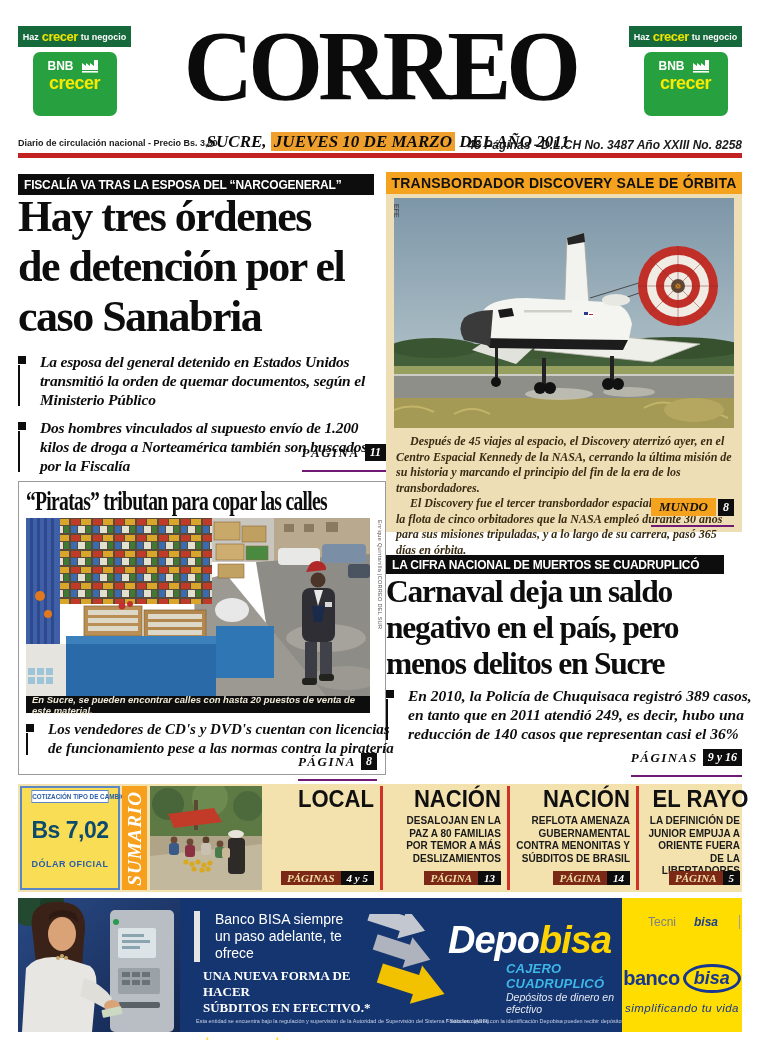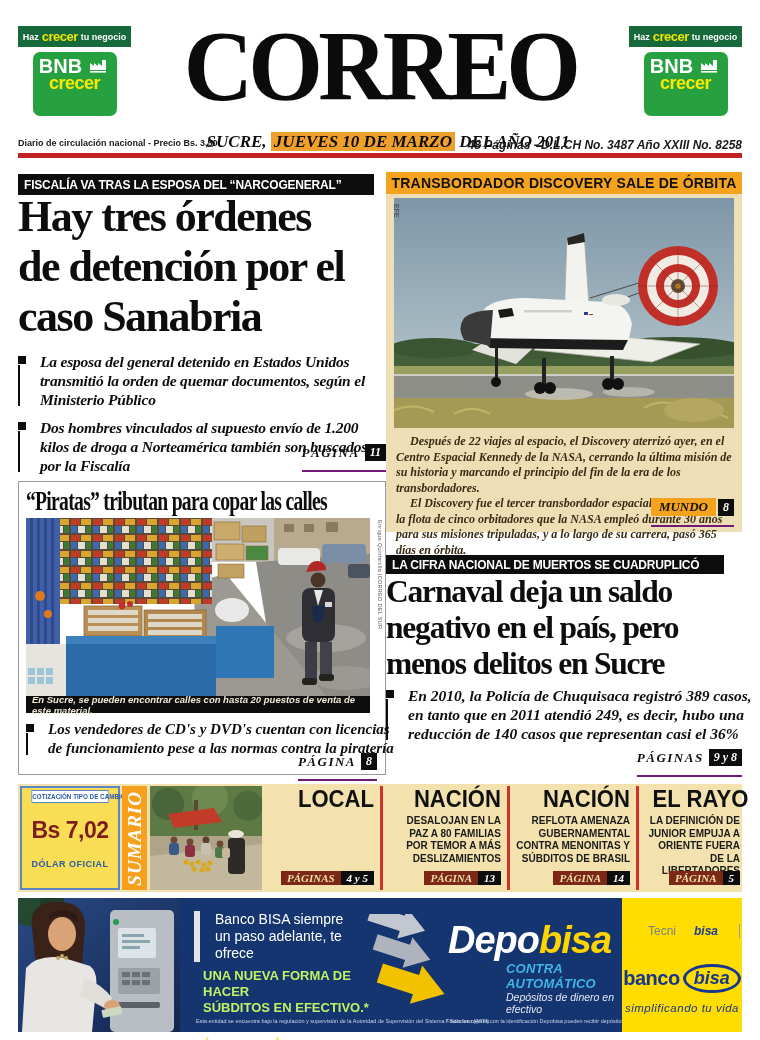--- a/index.html
+++ b/index.html
@@ -9,21 +9,21 @@
   
   .ad-bnb{position:absolute;top:26px;width:113px;height:94px;background:#fff;}
   .ad-left{left:18px;} .ad-right{left:629px;}
   .ad-topbar{height:21px;background:#15693A;display:flex;align-items:center;justify-content:center;gap:3px;}
   .ad-haz{color:#fff;font-size:9px;font-weight:bold;}
   .ad-crecer{color:#EDE400;font-size:13px;font-weight:bold;letter-spacing:-0.5px;}
   .ad-negocio{color:#fff;font-size:9px;font-weight:bold;text-align:right;}
   .ad-body{height:73px;display:flex;align-items:center;justify-content:center;}
   .ad-box{width:84px;height:64px;background:#27A13F;border-radius:7px;text-align:center;padding-top:5px;box-sizing:border-box;}
   .ad-row{display:flex;align-items:flex-end;justify-content:center;gap:6px;}
-  .ad-bnb-txt{color:#fff;font-weight:bold;font-size:20px;line-height:16px;}
+  .ad-bnb-txt{color:#fff;font-weight:bold;font-size:12px;line-height:16px;}
   .ad-crecer2{color:#F8EA00;font-weight:bold;font-size:18px;line-height:18px;letter-spacing:-0.5px;}
 
   .logo-wrap{position:absolute;left:140px;top:14px;width:480px;height:112px;text-align:center;}
   .logo-main{font-family:"Liberation Serif",serif;font-weight:bold;font-size:99px;line-height:104px;
              letter-spacing:-5px;color:#0b0b0b;transform:scaleX(0.97);transform-origin:center;}
   .logo-suffix{position:absolute;right:34px;bottom:16px;font-family:"Liberation Serif",serif;
                font-style:italic;font-weight:bold;font-size:37px;color:#DB9E2C;}
 
   .dateline{position:absolute;top:132px;left:18px;width:724px;height:20px;}
   .dl-left{position:absolute;left:0;top:6px;font-size:9px;font-weight:bold;color:#1a1a1a;}
@@ -85,21 +85,21 @@
   .car-headline{position:absolute;left:386px;top:574px;width:350px;font-size:31.5px;line-height:36px;letter-spacing:-1.2px;}
   .car-bullet{position:absolute;left:386px;top:686px;width:356px;font-size:15.5px;line-height:19px;}
   .car-pageref{position:absolute;left:386px;top:748px;width:356px;}
 
   
   .sum-strip{position:absolute;left:18px;top:784px;width:724px;height:108px;background:#F3E2AE;}
   .fx-box{position:absolute;left:2px;top:2px;width:100px;height:104px;background:#F9DE55;
           border:2px solid #5B87C4;box-sizing:border-box;}
   .fx-header{margin:2px;background:#fff;border:1px solid #5B87C4;color:#2A5CA8;font-weight:bold;font-size:7.5px;
              text-align:center;white-space:nowrap;transform:scaleX(0.84);transform-origin:center;padding:1px 0;}
-  .fx-value{margin-top:14px;text-align:center;font-size:23px;font-weight:bold;color:#7f1d1d;letter-spacing:-0.5px;}
+  .fx-value{margin-top:14px;text-align:center;font-size:23px;font-weight:bold;color:#0c4a6e;letter-spacing:-0.5px;}
   .fx-label{margin-top:15px;text-align:center;font-size:9px;font-weight:bold;color:#2A5CA8;letter-spacing:0.5px;}
   .sum-vert{position:absolute;left:104px;top:2px;width:25px;height:104px;background:#F6A01D;
             display:flex;align-items:center;justify-content:center;}
   .sum-vert span{writing-mode:vertical-rl;transform:rotate(180deg);font-family:"Liberation Serif",serif;
             font-style:italic;font-weight:bold;font-size:19px;color:#fff;letter-spacing:1px;}
   .sum-photo{position:absolute;left:132px;top:2px;width:112px;height:104px;}
   .sum-sec{position:absolute;top:2px;height:104px;}
   .sum-title{text-align:right;font-weight:bold;font-size:24px;line-height:26px;color:#101010;
              transform:scaleX(0.92);transform-origin:100% 50%;white-space:nowrap;}
   .sum-blurb{margin-top:3px;text-align:right;font-weight:bold;font-size:10px;line-height:12.5px;color:#1a1a1a;}
@@ -109,33 +109,33 @@
   .sum-pref .num{background:#0d0d0d;color:#fff;font-family:"Liberation Serif",serif;font-style:italic;
                  font-weight:bold;font-size:11px;padding:1px 6px;display:inline-block;}
   .sum-div{position:absolute;top:2px;width:3px;height:104px;background:#D03227;}
 
   
   .bisa-ad{position:absolute;left:18px;top:898px;width:724px;height:134px;background:#14356F;}
   .bisa-yellow{position:absolute;right:0;top:0;width:120px;height:134px;background:#FFDD00;}
   .bisa-photo{position:absolute;left:0;top:0;width:162px;height:134px;}
   .bisa-text{position:absolute;left:176px;top:13px;width:180px;}
   .bisa-l12{border-left:6px solid #e5e5e5;padding-left:15px;color:#fff;font-size:14px;line-height:17px;}
-  .bisa-l34{margin-top:6px;padding-left:9px;color:#bef264;font-weight:bold;font-size:13px;line-height:16px;}
+  .bisa-l34{margin-top:6px;padding-left:9px;color:#ffffff;font-weight:bold;font-size:13px;line-height:16px;font-family:Liberation Serif, serif;}
   .bisa-fr{margin-top:16px;padding-left:9px;color:#fff;font-weight:bold;font-size:15px;}
   .bisa-fr .plus{color:#FFD83B;margin-right:3px;}
   .bisa-fr .sp{display:inline-block;width:14px;}
   .bisa-arrows{position:absolute;left:340px;top:16px;width:120px;height:90px;}
   .depo-logo{position:absolute;left:430px;top:22px;width:190px;text-align:left;}
   .depo-main{font-style:italic;font-weight:bold;font-size:38px;letter-spacing:-1px;line-height:40px;}
   .depo-white{color:#fff;} .depo-yellow{color:#FFD400;}
   .depo-cajero{margin-top:1px;margin-left:58px;color:#3FB6E8;font-weight:bold;font-style:italic;font-size:13px;letter-spacing:0.2px;}
   .depo-sub{margin-left:58px;color:#e6e9f2;font-style:italic;font-size:10.5px;}
   .bisa-legal-l{position:absolute;left:178px;bottom:8px;font-size:5.5px;color:#c9d2e6;}
   .bisa-legal-r{position:absolute;left:428px;bottom:8px;font-size:5.5px;color:#c9d2e6;}
-  .tecni-row{position:absolute;left:8px;top:4px;width:112px;display:flex;align-items:flex-end;gap:18px;}
+  .tecni-row{position:absolute;left:8px;top:17px;width:112px;display:flex;align-items:flex-start;gap:18px;}
   .tecni-txt{font-size:12px;color:#7d8187;}
   .tecni-bisa{font-size:12px;font-weight:bold;font-style:italic;color:#1B3F94;}
   .tecni-sep{border-left:1px solid #9a9da3;margin:0 3px;height:14px;}
   .tecni-banca{font-size:6px;color:#7d8187;line-height:7px;}
   .banco-logo{position:absolute;left:0;top:66px;width:120px;text-align:center;color:#16368F;font-weight:bold;}
   .banco-word{font-size:20px;letter-spacing:-0.5px;vertical-align:middle;}
   .banco-oval{display:inline-block;border:3px solid #16368F;border-radius:50%;padding:1px 8px;margin-left:3px;
               font-style:italic;font-size:18px;vertical-align:middle;}
   .banco-slogan{position:absolute;left:0;top:104px;width:120px;text-align:center;color:#16368F;
                 font-style:italic;font-size:11.5px;letter-spacing:0.5px;}
@@ -274,21 +274,21 @@
         <rect x="216" y="158" width="4" height="26" fill="#222"></rect>
         <circle cx="214" cy="186" r="6" fill="#111"></circle>
           <circle cx="224" cy="186" r="6" fill="#111"></circle>
         <rect x="101" y="150" width="3" height="30" fill="#222"></rect>
         <circle cx="102" cy="184" r="5" fill="#111"></circle>
       </g>
       <text x="8" y="14" transform="rotate(90 8 6)" font-size="7" fill="#3a3a3a">EFE</text>
     </svg>
 
     <div class="disc-caption">
-      <p>Después de 22 viajes al espacio, el Discovery aterrizó ayer, en el Centro Espacial Kennedy de la NASA, cerrando la última misión de su historia y marcando el principio del fin de la era de los transbordadores.</p>
+      <p>Después de 45 viajes al espacio, el Discovery aterrizó ayer, en el Centro Espacial Kennedy de la NASA, cerrando la última misión de su historia y marcando el principio del fin de la era de los transbordadores.</p>
       <p>El Discovery fue el tercer transbordador espacial que se sumó a la flota de cinco orbitadores que la NASA empleó durante 30 años para sus misiones tripuladas, y a lo largo de su carrera, pasó 365 días en órbita.</p>
     </div>
 
     <div class="pageref disc-pageref">
       <span class="pageref-inner">
         <span class="pageref-label-orange">MUNDO</span><span class="pageref-num">8</span>
       </span>
     </div>
   </div>
 
@@ -391,21 +391,21 @@
         <span class="pageref-label">PÁGINA</span><span class="pageref-num">8</span>
       </span>
     </div>
   </div>
 
   <div class="kicker-black car-kicker">LA CIFRA NACIONAL DE MUERTOS SE CUADRUPLICÓ</div>
   <div class="headline car-headline">Carnaval deja un saldo negativo en el país, pero menos delitos en Sucre</div>
   <div class="bullet car-bullet">En 2010, la Policía de Chuquisaca registró 389 casos, en tanto que en 2011 atendió 249, es decir, hubo una reducción de 140 casos que representan casi el 36%</div>
   <div class="pageref car-pageref">
     <span class="pageref-inner">
-      <span class="pageref-label">PÁGINAS</span><span class="pageref-num">9 y 8</span>
+      <span class="pageref-label">PÁGINAS</span><span class="pageref-num">9 y 16</span>
     </span>
   </div>
 
   <div class="sum-strip">
     <div class="fx-box">
       <div class="fx-header">COTIZACIÓN TIPO DE CAMBIO</div>
       <div class="fx-value">Bs 7,02</div>
       <div class="fx-label">DÓLAR OFICIAL</div>
     </div>
 
@@ -543,21 +543,21 @@
         <polygon points="0,8 34,8 34,0 58,16 34,32 34,24 0,24" fill="#c3c7cf"></polygon>
         <polygon points="14,34 48,34 48,26 72,42 48,58 48,50 14,50" fill="#aeb3bd"></polygon>
         <polygon points="28,60 66,60 66,50 96,70 66,90 66,80 28,80" fill="#f2c200"></polygon>
       </g>
     </svg>
 
     <div class="depo-logo">
       <div class="depo-main">
         <span class="depo-white">Depo</span><span class="depo-yellow">bisa</span>
       </div>
-      <div class="depo-cajero">CONTRA AUTOMÁTICO</div>
+      <div class="depo-cajero">CAJERO CUADRUPLICÓ</div>
       <div class="depo-sub">Depósitos de dinero en efectivo</div>
     </div>
 
     <div class="bisa-legal-l">Esta entidad se encuentra bajo la regulación y supervisión de la Autoridad de Supervisión del Sistema Financiero (ASFI).</div>
     <div class="bisa-legal-r">* Sólo los cajeros con la identificación Depobisa pueden recibir depósitos en efectivo.</div>
 
     <div class="bisa-yellow">
       <div class="tecni-row">
         <svg width="36" height="36" viewBox="0 0 44 44">
           <circle cx="18" cy="16" r="13" fill="#d8d8dc" stroke="#9a9aa2" stroke-width="2"></circle>

